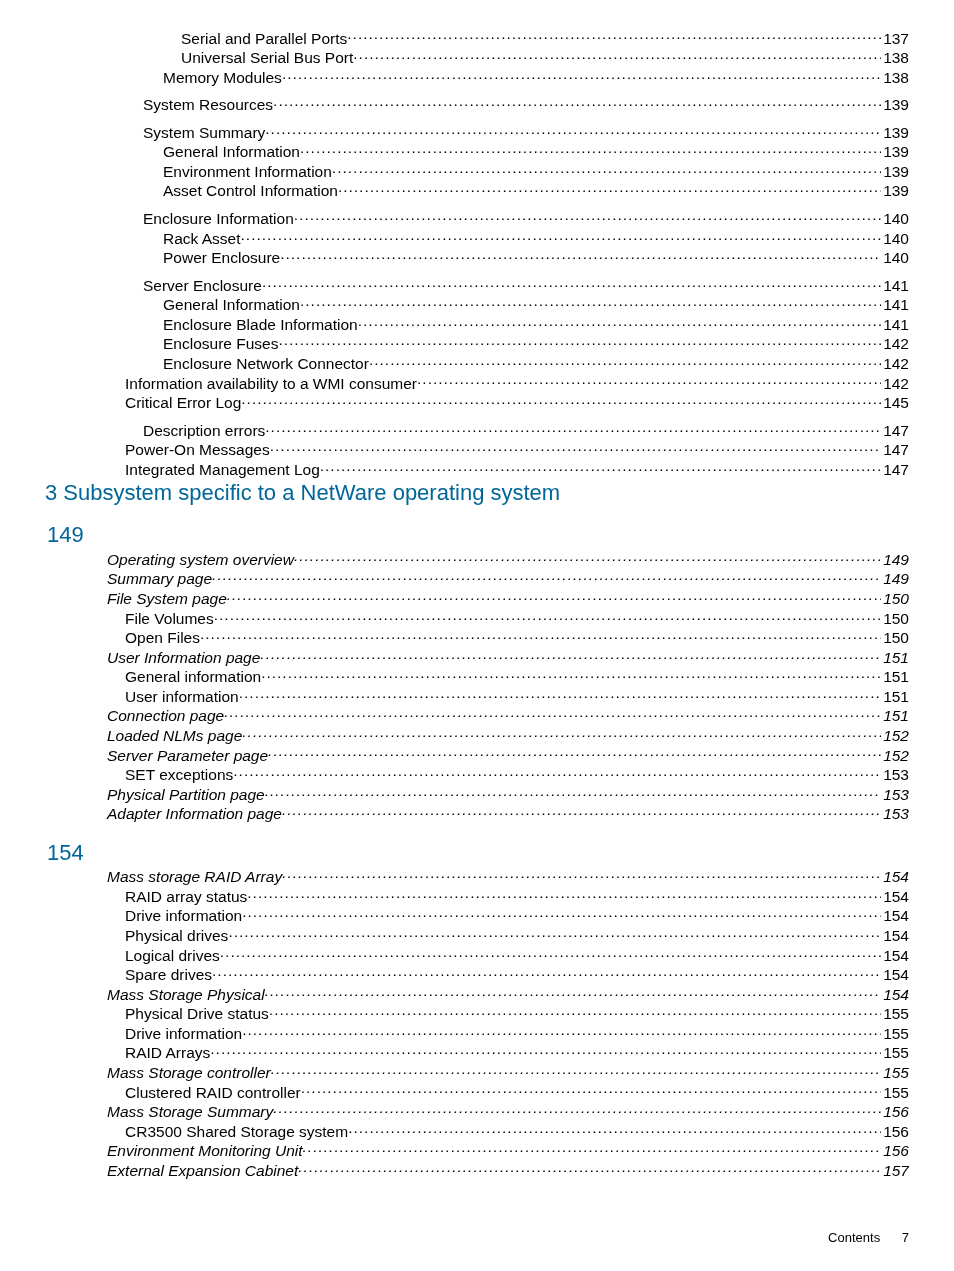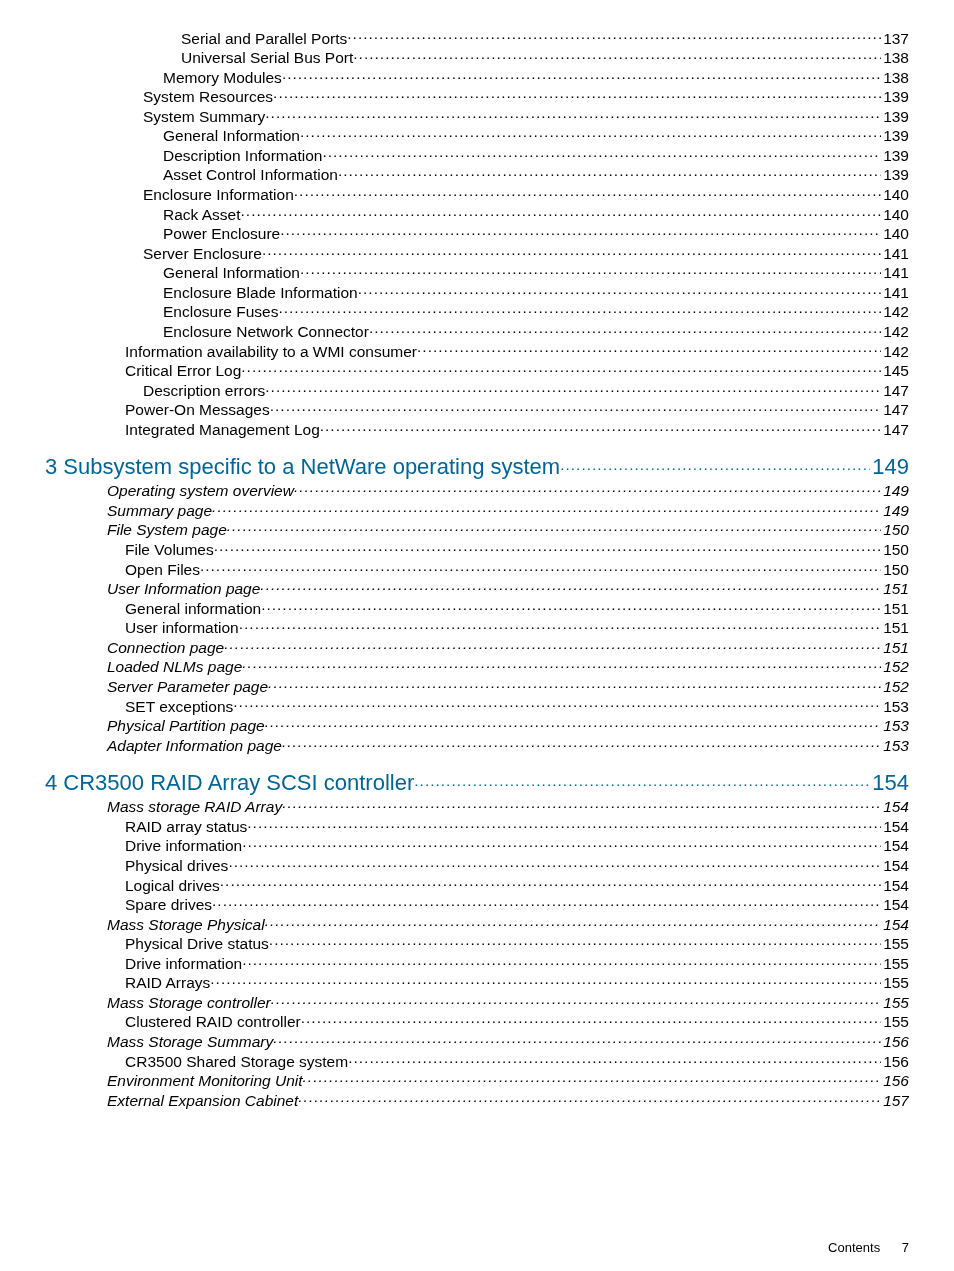--- a/index.html
+++ b/index.html
@@ -47,32 +47,33 @@
     padding-left: 2px;
   }
   .heading .toc-title, .heading .toc-page {
     color: #006699;
     font-size: 22px;
   }
   .heading .toc-leader::after {
     color: #006699;
   }
   .heading {
-    margin-top: 14px;
+    margin-top: 0;
     margin-bottom: 1px;
+    flex-direction: column;
   }
   .indent-0 { padding-left: 0px; }
   .indent-1 { padding-left: 62px; font-style: italic; }
   .indent-2 { padding-left: 80px; }
-  .indent-3 { padding-left: 98px; }
+  .indent-3 { padding-left: 98px; margin-top: 8px; }
   .indent-4 { padding-left: 118px; justify-content: flex-end; }
   .indent-5 { padding-left: 136px; }
   .footer {
     position: absolute;
-    bottom: 16px;
+    bottom: 26px;
     right: 45px;
     font-size: 13px;
     font-family: Arial, Helvetica, sans-serif;
     font-stretch: normal;
     color: #000;
   }
   .footer .label { margin-right: 18px; }
 </style>
 </head>
 <body>
@@ -103,21 +104,21 @@
         <span class="toc-title">System Summary</span>
         <span class="toc-leader"></span>
         <span class="toc-page">139</span>
       </div>
       <div class="toc-row indent-4">
         <span class="toc-title">General Information</span>
         <span class="toc-leader"></span>
         <span class="toc-page">139</span>
       </div>
       <div class="toc-row indent-4">
-        <span class="toc-title">Description Information</span>
+        <span class="toc-title">Environment Information</span>
         <span class="toc-leader"></span>
         <span class="toc-page">139</span>
       </div>
       <div class="toc-row indent-4">
         <span class="toc-title">Asset Control Information</span>
         <span class="toc-leader"></span>
         <span class="toc-page">139</span>
       </div>
       <div class="toc-row indent-3">
         <span class="toc-title">Enclosure Information</span>
@@ -253,21 +254,20 @@
         <span class="toc-title">Physical Partition page</span>
         <span class="toc-leader"></span>
         <span class="toc-page">153</span>
       </div>
       <div class="toc-row indent-1">
         <span class="toc-title">Adapter Information page</span>
         <span class="toc-leader"></span>
         <span class="toc-page">153</span>
       </div>
       <div class="toc-row indent-0 heading">
-        <span class="toc-title">4 CR3500 RAID Array SCSI controller</span>
         <span class="toc-leader"></span>
         <span class="toc-page">154</span>
       </div>
       <div class="toc-row indent-1">
         <span class="toc-title">Mass storage RAID Array</span>
         <span class="toc-leader"></span>
         <span class="toc-page">154</span>
       </div>
       <div class="toc-row indent-2">
         <span class="toc-title">RAID array status</span>

